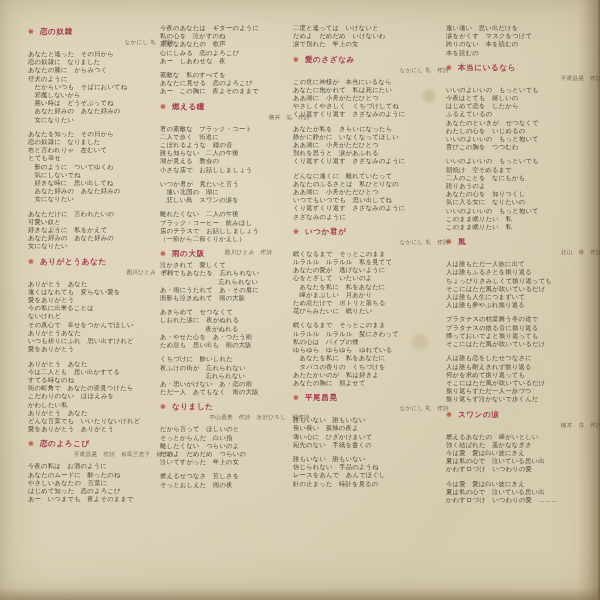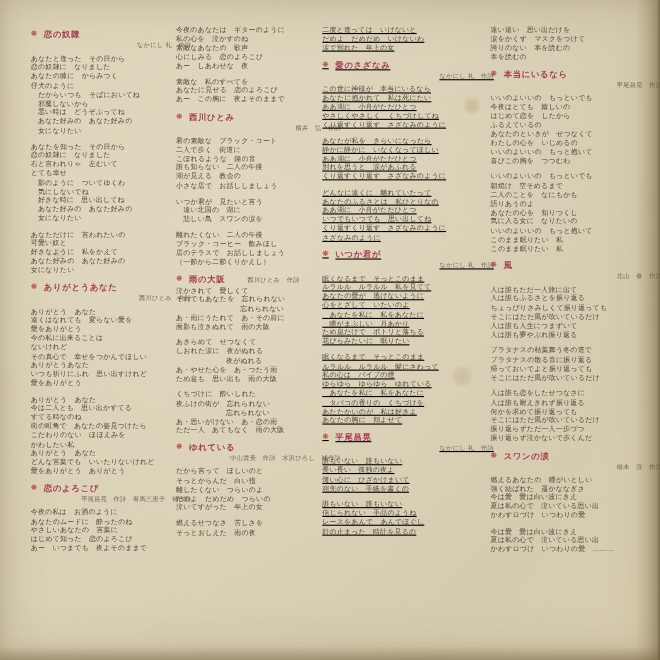--- a/index.html
+++ b/index.html
@@ -20,24 +20,24 @@
   .vignette{position:absolute;inset:0;pointer-events:none;
     box-shadow:inset 0 0 46px rgba(115,95,55,.28), inset 0 -6px 14px rgba(110,90,52,.18);}
   .right-edge{position:absolute;top:0;right:0;width:22px;height:600px;pointer-events:none;
     background:linear-gradient(to right, rgba(125,102,62,0) 0%, rgba(125,102,62,.18) 45%, rgba(104,84,48,.38) 88%, rgba(70,55,30,.6) 100%);}
   .bottom-edge{position:absolute;left:0;bottom:0;width:600px;height:12px;pointer-events:none;
     background:linear-gradient(to bottom, rgba(110,90,52,0), rgba(100,80,45,.30));}
 
   .col{position:absolute;top:24px;}
   #col-0{left:28px;width:132px;}
   #col-1{left:160px;width:136px;}
-  #col-2{left:293px;width:142px;text-decoration:underline;}
+  #col-2{left:293px;width:142px;}
   #col-3{left:446px;width:142px;}
 
-  .song-title-row{display:flex;align-items:flex-end;gap:6px;margin:3px 0 2px;white-space:nowrap;}
+  .song-title-row{display:flex;align-items:flex-start;gap:6px;margin:3px 0 2px;white-space:nowrap;}
   .marker{color:#b2392f;font-size:7px;line-height:10px;flex:0 0 auto;}
   .title-text{color:#a83a4f;font-size:7.6px;font-weight:bold;letter-spacing:.6px;line-height:10px;}
   .inline-credit{color:#6e6355;font-size:5.6px;font-weight:normal;margin-left:14px;letter-spacing:.3px;}
   .credit{color:#6e6355;font-size:5.6px;line-height:7px;text-align:right;margin:0 -14px 4px 0;white-space:nowrap;letter-spacing:.3px;}
   .verse{margin:0 0 6px 0;}
   .line{color:#4f473c;font-size:6.3px;line-height:8.2px;white-space:nowrap;letter-spacing:.2px;}
 </style>
 </head>
 <body>
 
@@ -125,21 +125,21 @@
         <div class="line">心にしみる　恋のよろこび</div>
         <div class="line">あー　しあわせな　夜</div>
       </div>
       <div class="verse">
         <div class="line">素敵な　私のすべてを</div>
         <div class="line">あなたに見せる　恋のよろこび</div>
         <div class="line">あー　この胸に　夜よそのままで</div>
       </div>
       <div class="song-title-row">
         <span class="marker">❋</span>
-        <span class="title-text">西川ひとみ</span>
+        <span class="title-text">燃える瞳</span>
       </div>
       <div class="credit">横井　弘　作詩</div>
       <div class="verse">
         <div class="line">君の素敵な　ブラック・コート</div>
         <div class="line">二人で歩く　街道に</div>
         <div class="line">こぼれるような　鐘の音</div>
         <div class="line">誰も知らない　二人の午後</div>
         <div class="line">湖が見える　教会の</div>
         <div class="line">小さな店で　お話ししましょう</div>
       </div>
@@ -175,21 +175,21 @@
       </div>
       <div class="verse">
         <div class="line">くちづけに　酔いしれた</div>
         <div class="line">夜ふけの街が　忘れられない</div>
         <div class="line">　　　　　　　忘れられない</div>
         <div class="line">あ・思いがけない　あ・恋の雨</div>
         <div class="line">ただ一人　あてもなく　雨の大阪</div>
       </div>
       <div class="song-title-row">
         <span class="marker">❋</span>
-        <span class="title-text">ゆれている</span>
+        <span class="title-text">なりました</span>
       </div>
       <div class="credit">中山貴美　作詩　水沢ひろし　補作詩</div>
       <div class="verse">
         <div class="line">だから言って　ほしいのと</div>
         <div class="line">そっとからんだ　白い指</div>
         <div class="line">離したくない　つらいのよ</div>
         <div class="line">だめよ　だめだめ　つらいの</div>
         <div class="line">泣いてすがった　年上の女</div>
       </div>
       <div class="verse">

